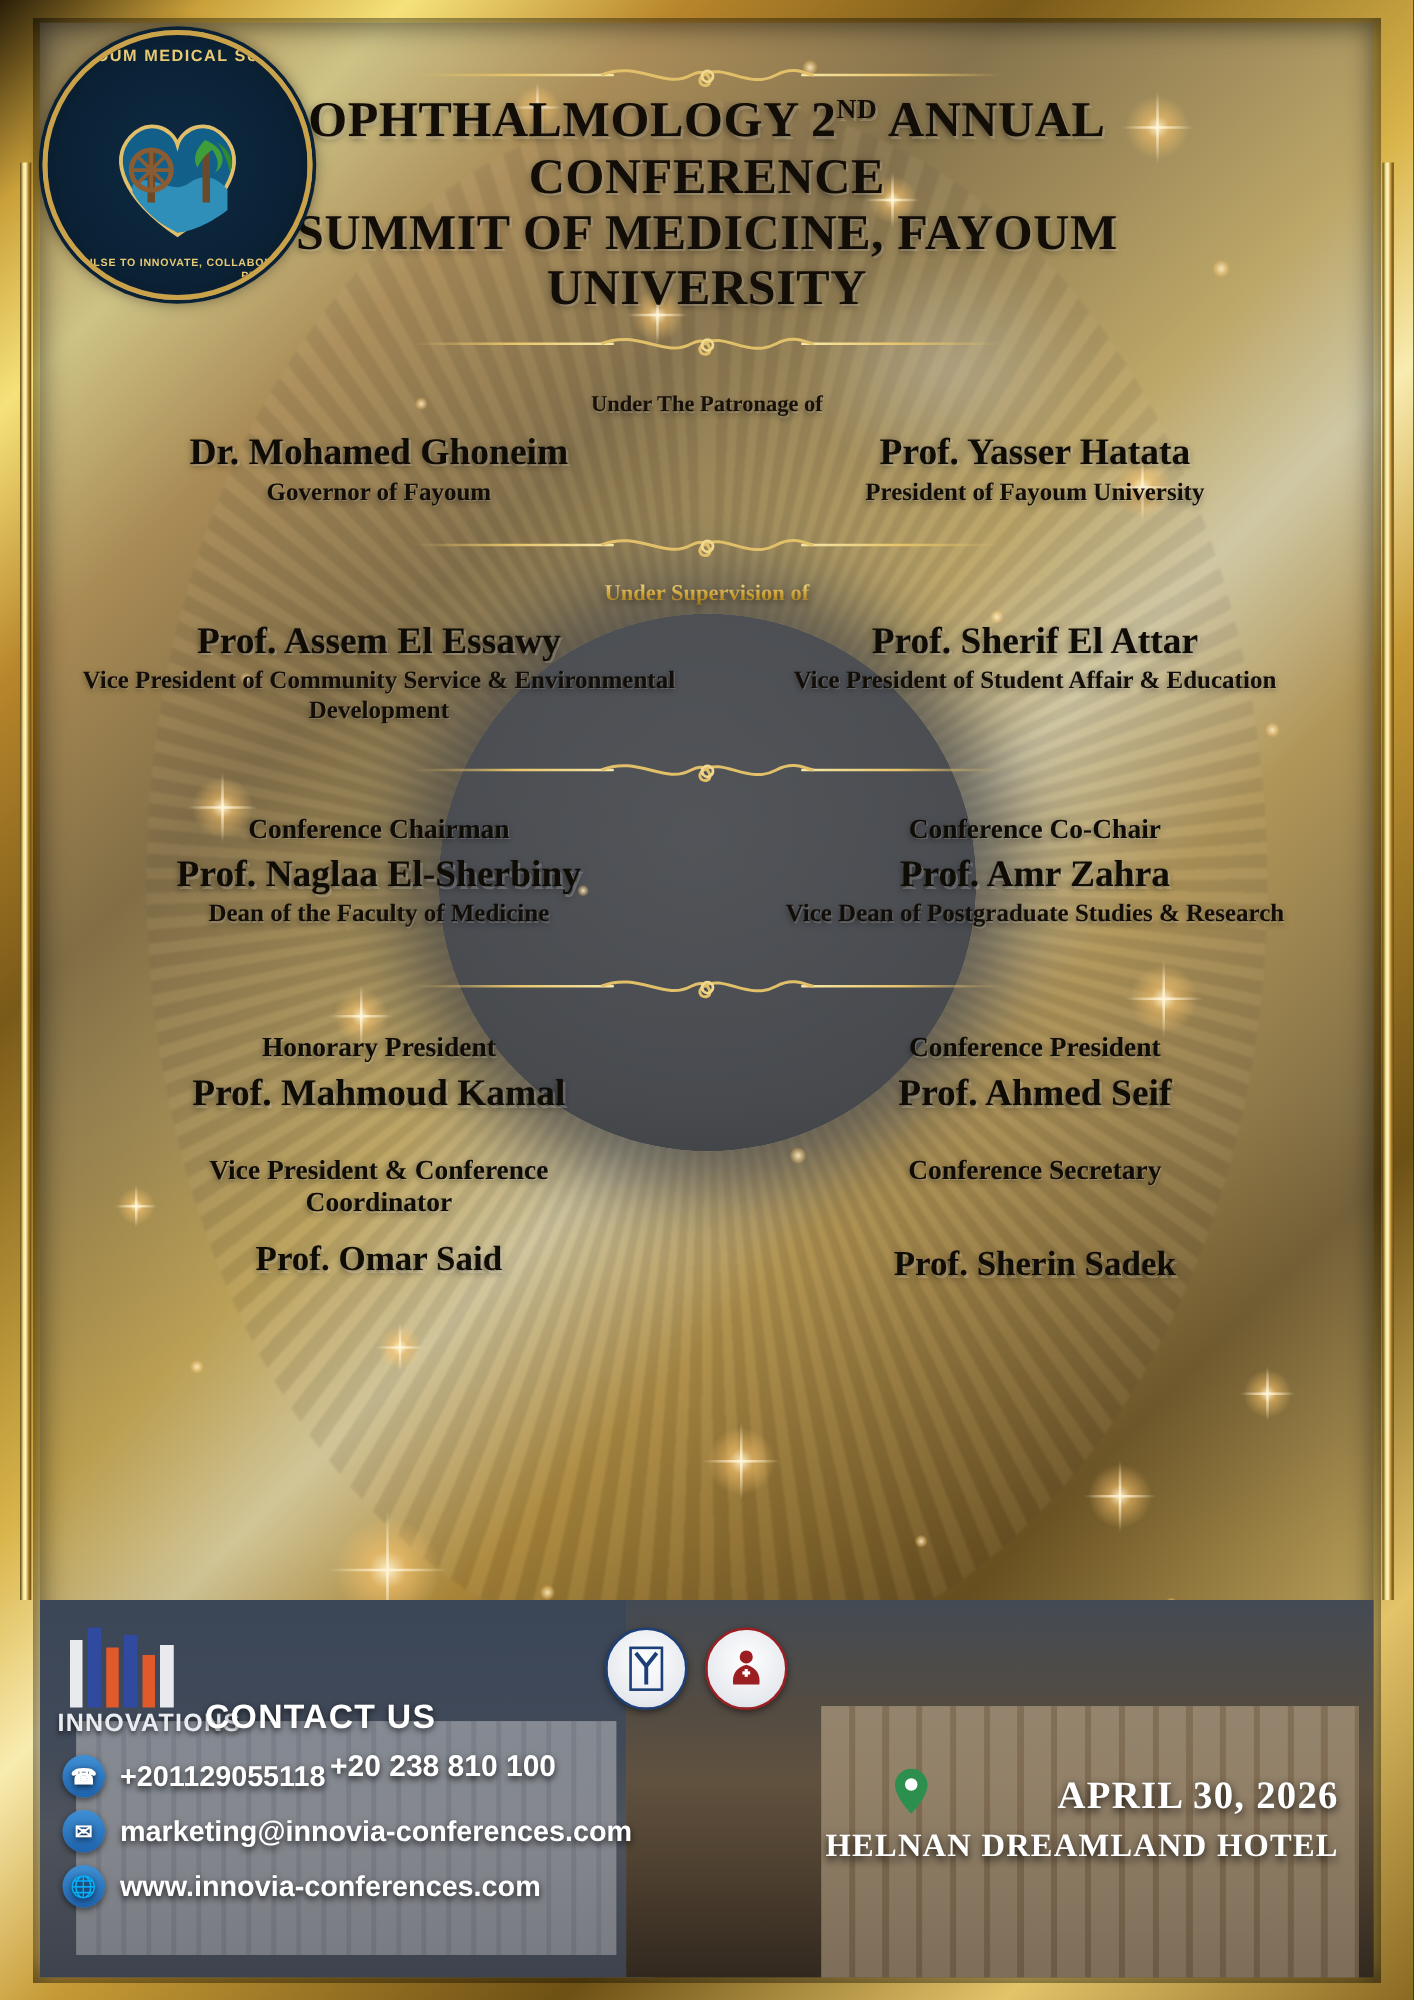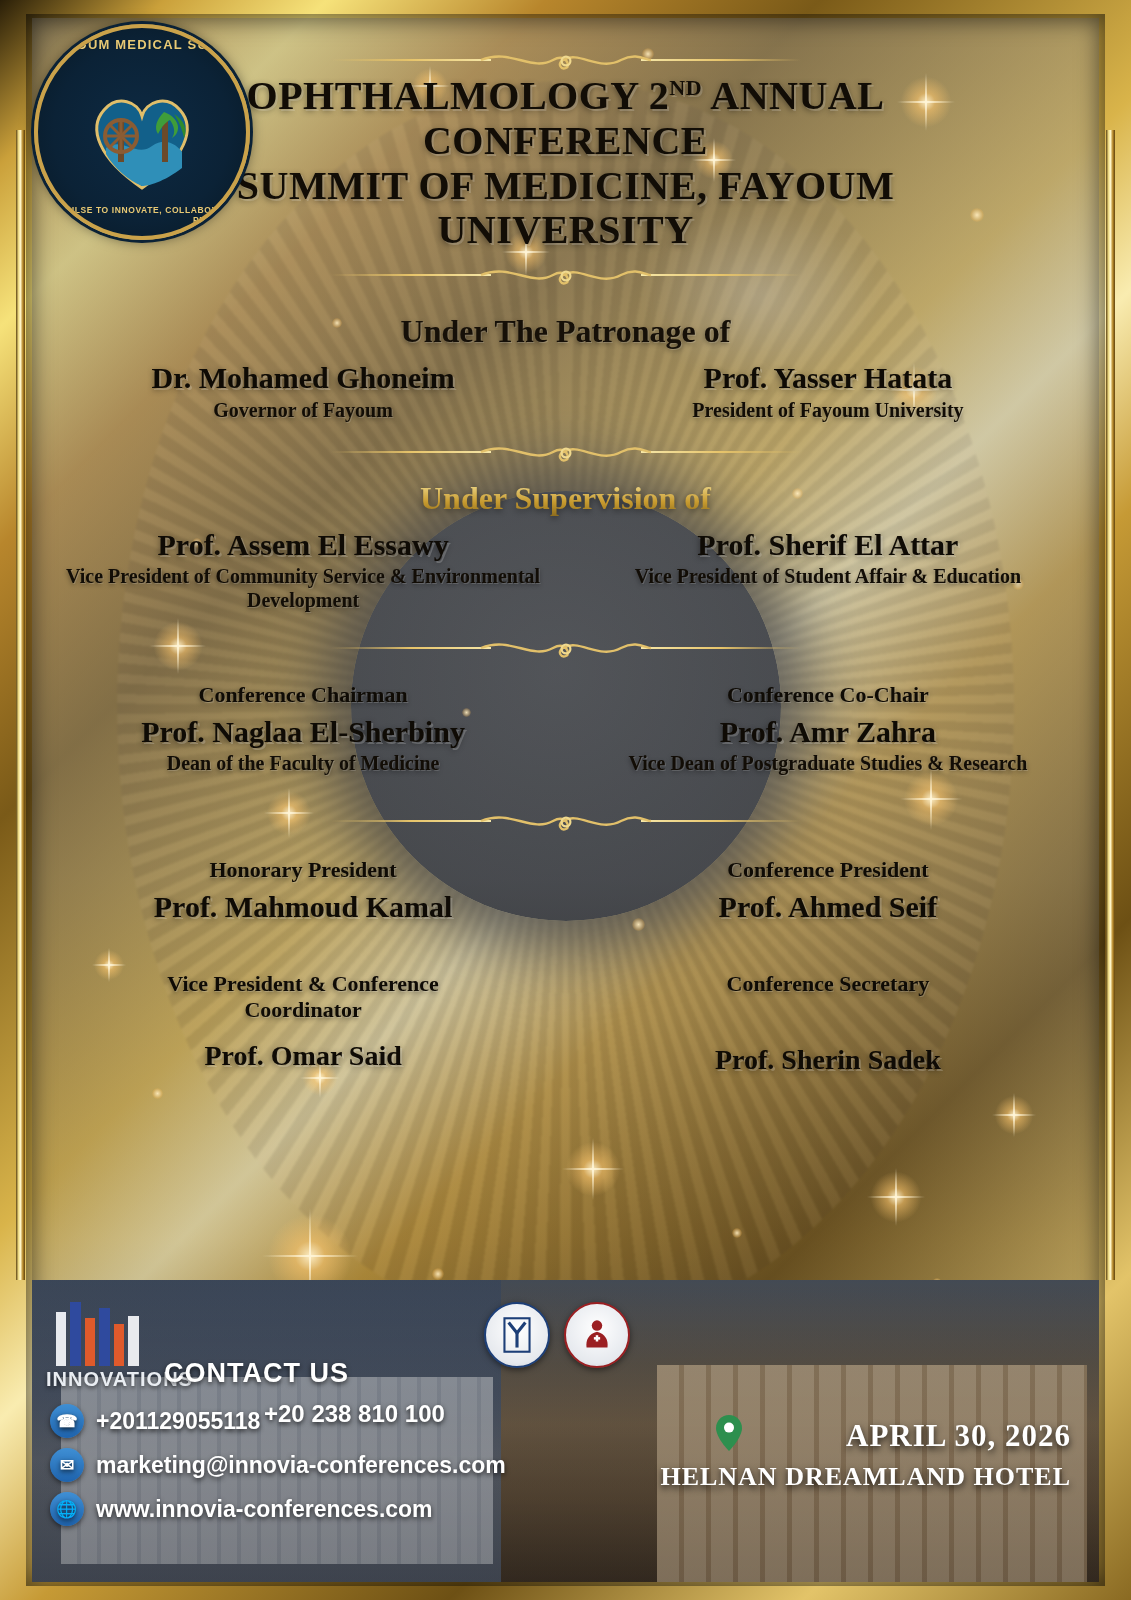--- a/index.html
+++ b/index.html
@@ -180,21 +180,21 @@
     line-height: 1.12;
     letter-spacing: .5px;
     text-shadow: 2px 2px 0 rgba(255,255,255,.18), 0 2px 6px rgba(0,0,0,.45);
   }
   h1.title sup { font-size: 22px; vertical-align: super; }
 
   .section-label {
     text-align: center;
     color: #161008;
     font-weight: bold;
-    font-size: 32px;
+    font-size: 18px;
     text-shadow: 1px 1px 0 rgba(255,255,255,.16), 0 2px 5px rgba(0,0,0,.4);
     margin: 4px 0 10px;
   }
   .section-label.gold {
     color: #3a2a06;
     background: linear-gradient(180deg,#f6e49b,#c79a2e 60%, #8a6a1d);
     -webkit-background-clip: text;
     background-clip: text;
     -webkit-text-fill-color: transparent;
     text-shadow: none;
@@ -587,21 +587,21 @@
       <div class="col">
         <div class="role-above">Honorary President</div>
         <div class="person-name">Prof. Mahmoud Kamal</div>
       </div>
       <div class="col">
         <div class="role-above">Conference President</div>
         <div class="person-name">Prof. Ahmed Seif</div>
       </div>
     </div>
 
-    <div class="pair" style="margin-top:46px;">
+    <div class="pair" style="margin-top:30px;">
       <div class="col">
         <div class="role-above" style="max-width:330px;margin:0 auto 16px;">Vice President &amp; Conference Coordinator</div>
         <div class="person-name small">Prof. Omar Said</div>
       </div>
       <div class="col">
         <div class="role-above" style="margin-bottom:46px;">Conference  Secretary</div>
         <div class="person-name small">Prof. Sherin Sadek</div>
       </div>
     </div>
 

